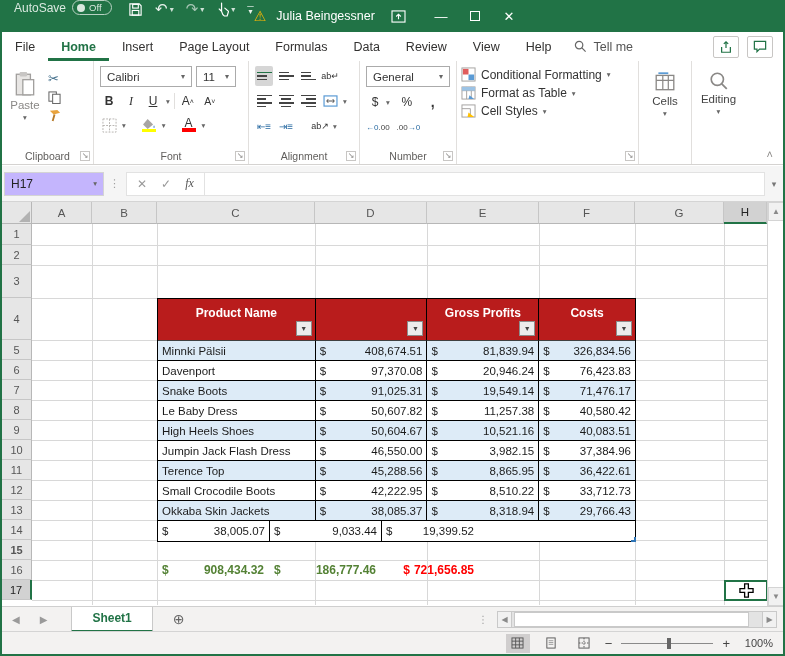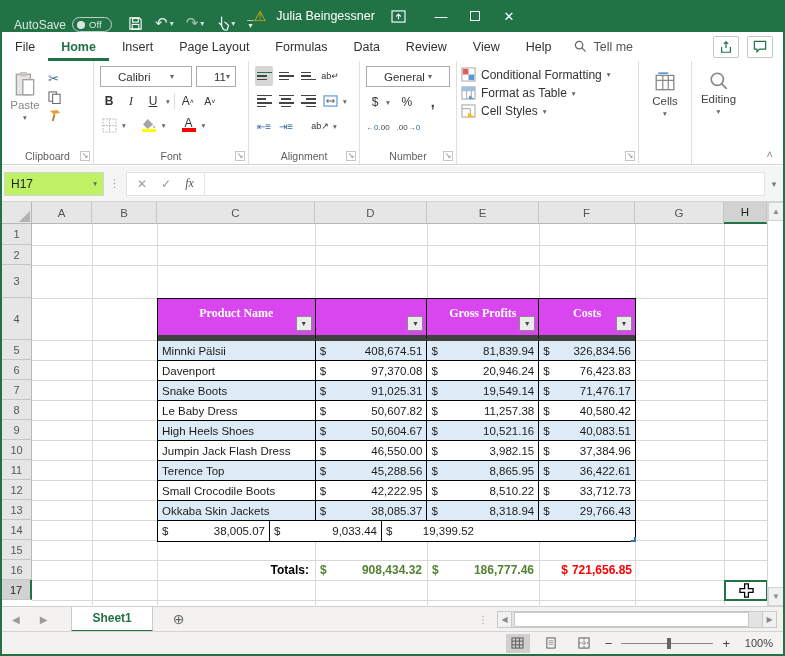--- a/index.html
+++ b/index.html
@@ -2,21 +2,21 @@
 <html><head>
 <meta charset="utf-8">
 <style>
   * { box-sizing: border-box; margin: 0; padding: 0; }
   body { font-family: "Liberation Sans", sans-serif; background:#888; }
   #win { position:relative; width:785px; height:656px; background:#fff; overflow:hidden;
          border-left:2px solid #217346; border-right:2px solid #217346; border-bottom:2px solid #217346; }
 
   
   #titlebar { position:absolute; left:-2px; top:0; width:785px; height:32px; background:#217346;
-              display:flex; align-items:flex-end; color:#fff; font-size:12px; }
+              display:flex; align-items:flex-start; color:#fff; font-size:12px; }
   .autosave { display:flex; align-items:center; gap:6px; margin-left:14px; color:#d9e8df; }
   .pill { width:40px; height:15px; border:1px solid #b8d2c3; border-radius:8px; display:flex; align-items:center; gap:4px; padding:0 4px; }
   .pill .dot { width:8px; height:8px; border-radius:50%; background:#d9e8df; }
   .pill .off { font-size:9.5px; color:#d9e8df; }
   .qat { display:flex; align-items:center; gap:12px; margin-left:16px; }
   .qat .ic { display:flex; align-items:center; color:#e8f1ec; font-size:15px; }
   .qat .dd { font-size:8px; margin-left:2px; color:#cfe2d7; }
   #title-text { flex:1; text-align:center; font-size:12.5px; color:#fff; white-space:nowrap; }
   .tb-right { display:flex; align-items:center; gap:10px; }
   .warn { color:#FFB900; font-size:14px; }
@@ -33,36 +33,36 @@
   .tellme { display:flex; align-items:center; gap:6px; color:#555; margin-left:10px; }
   .rt-right { margin-left:auto; display:flex; gap:8px; margin-right:10px; }
   .rt-box { width:26px; height:22px; border:1px solid #c8c6c4; border-radius:2px; display:flex; align-items:center; justify-content:center; }
 
   
   #ribbon { position:absolute; left:0; top:61px; width:781px; height:104px; background:#fff;
             border-bottom:1px solid #d5d3d1; display:flex; }
   .rgroup { position:relative; border-right:1px solid #e1dfdd; height:100%; padding-top:4px; }
   .glabel { position:absolute; bottom:2px; left:0; right:0; text-align:center; font-size:10.5px; color:#605e5c; }
   .launcher { position:absolute; bottom:3px; right:3px; font-size:8px; color:#8a8886; border:1px solid #c8c6c4; width:10px; height:10px; line-height:8px; text-align:center; }
-  .combo { border:1px solid #ababab; background:#fff; display:flex; align-items:center; justify-content:space-between; font-size:11.5px; color:#333; padding:0 17px; height:21px; }
+  .combo { border:1px solid #ababab; background:#fff; display:flex; align-items:center; justify-content:space-between; font-size:11.5px; color:#333; padding:0 6px; height:21px; }
   .combo .dd { font-size:8px; color:#666; }
   .sbtn { display:inline-flex; align-items:center; justify-content:center; min-width:18px; height:20px; font-size:12px; color:#333; }
   .dd8 { font-size:7.5px; color:#666; }
   .rrow { display:flex; align-items:center; gap:4px; padding:1px 6px; }
   .bars { display:inline-flex; flex-direction:column; gap:2px; width:15px; }
   .bars i { display:block; height:1.6px; background:#444; }
   .sel-ic { background:#d6d6d6; border-radius:2px; }
   .styles-item { display:flex; align-items:center; gap:5px; font-size:12px; color:#333; padding:2px 4px; }
   .bigbtn { display:flex; flex-direction:column; align-items:center; justify-content:flex-start; gap:2px; font-size:11.5px; color:#444; padding-top:6px; }
   #collapse-ribbon { position:absolute; right:10px; bottom:4px; color:#8a8886; font-size:11px; }
 
   
   #formulabar { position:absolute; left:0; top:166px; width:781px; height:36px; background:#f5f5f5;
                 border-bottom:1px solid #d4d4d4; display:flex; align-items:center; }
-  #namebox { width:100px; height:24px; background:#bef264; border:1px solid #d4d4d4; margin-left:2px;
+  #namebox { width:100px; height:24px; background:#c4b5fd; border:1px solid #d4d4d4; margin-left:2px;
              display:flex; align-items:center; justify-content:space-between; padding:0 6px; font-size:12px; color:#222; }
   .vdots { color:#a0a0a0; font-size:11px; margin:0 5px; letter-spacing:1px; }
   #fbtns { display:flex; align-items:center; gap:14px; background:#fff; border:1px solid #e2e2e2; height:24px; padding:0 10px; color:#9a9a9a; font-size:12px; }
   #fx { font-style:italic; font-family:"Liberation Serif", serif; color:#555; }
   #formula-input { flex:1; height:24px; background:#fff; border:1px solid #e2e2e2; border-left:none; font-size:12px; padding:0 6px; outline:none; }
   #fb-exp { width:18px; text-align:center; color:#777; font-size:9px; }
 
   
   #grid { position:absolute; left:0; top:202px; width:781px; height:404px; background:#fff; overflow:hidden; }
   #colheads { position:absolute; left:0; top:0; height:22px; display:flex; }
@@ -74,22 +74,22 @@
   #rowheads { position:absolute; left:0; top:22px; width:30px; }
   .rowh { width:30px; background:#e6e6e6; border-right:1px solid #b7b7b7; border-bottom:1px solid #c6c6c6;
           display:flex; align-items:center; justify-content:center; font-size:11px; color:#565656; }
   .rowh.sel { background:#d2d2d2; border-right:2px solid #217346; color:#222; }
   .gl-v { position:absolute; top:22px; width:1px; background:#d8d8d8; height:381px; }
   .gl-h { position:absolute; left:30px; height:1px; background:#d8d8d8; width:735px; }
 
   
   #xltable { position:absolute; left:155px; top:96px; width:479px; border:1px solid #000; background:#fff; }
   #thead { display:flex; height:42px; }
-  .th { background:#d946ef; color:#fff; font-weight:bold; font-size:12px; border-right:1px solid #000; border-bottom:6px solid #404040;
-        position:relative; display:flex; justify-content:center; padding-top:7px;font-family:Liberation Serif, serif; }
+  .th { background:#b91c1c; color:#fff; font-weight:bold; font-size:12px; border-right:1px solid #000; border-bottom:1px solid #404040;
+        position:relative; display:flex; justify-content:center; padding-top:7px; }
   .th:last-child { border-right:none; }
   .filterbtn { position:absolute; right:3px; bottom:4px; width:16px; height:15px; background:#ececec; border:1px solid #8c8c8c;
                display:flex; align-items:center; justify-content:center; font-size:7px; color:#444; }
   .trow { display:flex; height:20px; }
   .trow.band .td { background:#DDEBF7; }
   .td { border-right:1px solid #000; border-bottom:1px solid #000; font-size:11.5px; color:#1b1b1b;
         display:flex; align-items:center; background:#fff; }
   .td:last-child { border-right:none; }
   .trow:last-child .td { border-bottom:none; }
   .td.name { padding-left:4px; }
@@ -489,21 +489,21 @@
         <div class="rowh" style="height: 20px;">5</div>
         <div class="rowh" style="height: 20px;">6</div>
         <div class="rowh" style="height: 20px;">7</div>
         <div class="rowh" style="height: 20px;">8</div>
         <div class="rowh" style="height: 20px;">9</div>
         <div class="rowh" style="height: 20px;">10</div>
         <div class="rowh" style="height: 20px;">11</div>
         <div class="rowh" style="height: 20px;">12</div>
         <div class="rowh" style="height: 20px;">13</div>
         <div class="rowh" style="height: 20px;">14</div>
-        <div class="rowh" style="height: 20px;">15</div>
+        <div class="rowh" style="height: 20px; font-weight: bold;">15</div>
         <div class="rowh" style="height: 20px;">16</div>
         <div class="rowh sel" style="height: 20px;">17</div>
       </div>
     <div id="gridlines">
         <div class="gl-v" style="left: 90px;"></div>
         <div class="gl-v" style="left: 155px;"></div>
         <div class="gl-v" style="left: 313px;"></div>
         <div class="gl-v" style="left: 425px;"></div>
         <div class="gl-v" style="left: 537px;"></div>
         <div class="gl-v" style="left: 633px;"></div>
@@ -693,21 +693,20 @@
             <div class="td money" style="width: 96px;">
               <span>$</span>
               <span>19,399.52</span>
             </div>
           </div>
         </div>
       <span id="resize-handle"></span>
     </div>
 
     <div id="totals">
-      <div class="tot" id="tot-label">Totals:</div>
       <div class="tot money" style="width:112px;">
         <span>$</span>
           <span>908,434.32</span>
       </div>
       <div class="tot money" style="width:112px;">
         <span>$</span>
           <span>186,777.46</span>
       </div>
       <div class="tot" id="tot-cost">
         <span>$</span>

